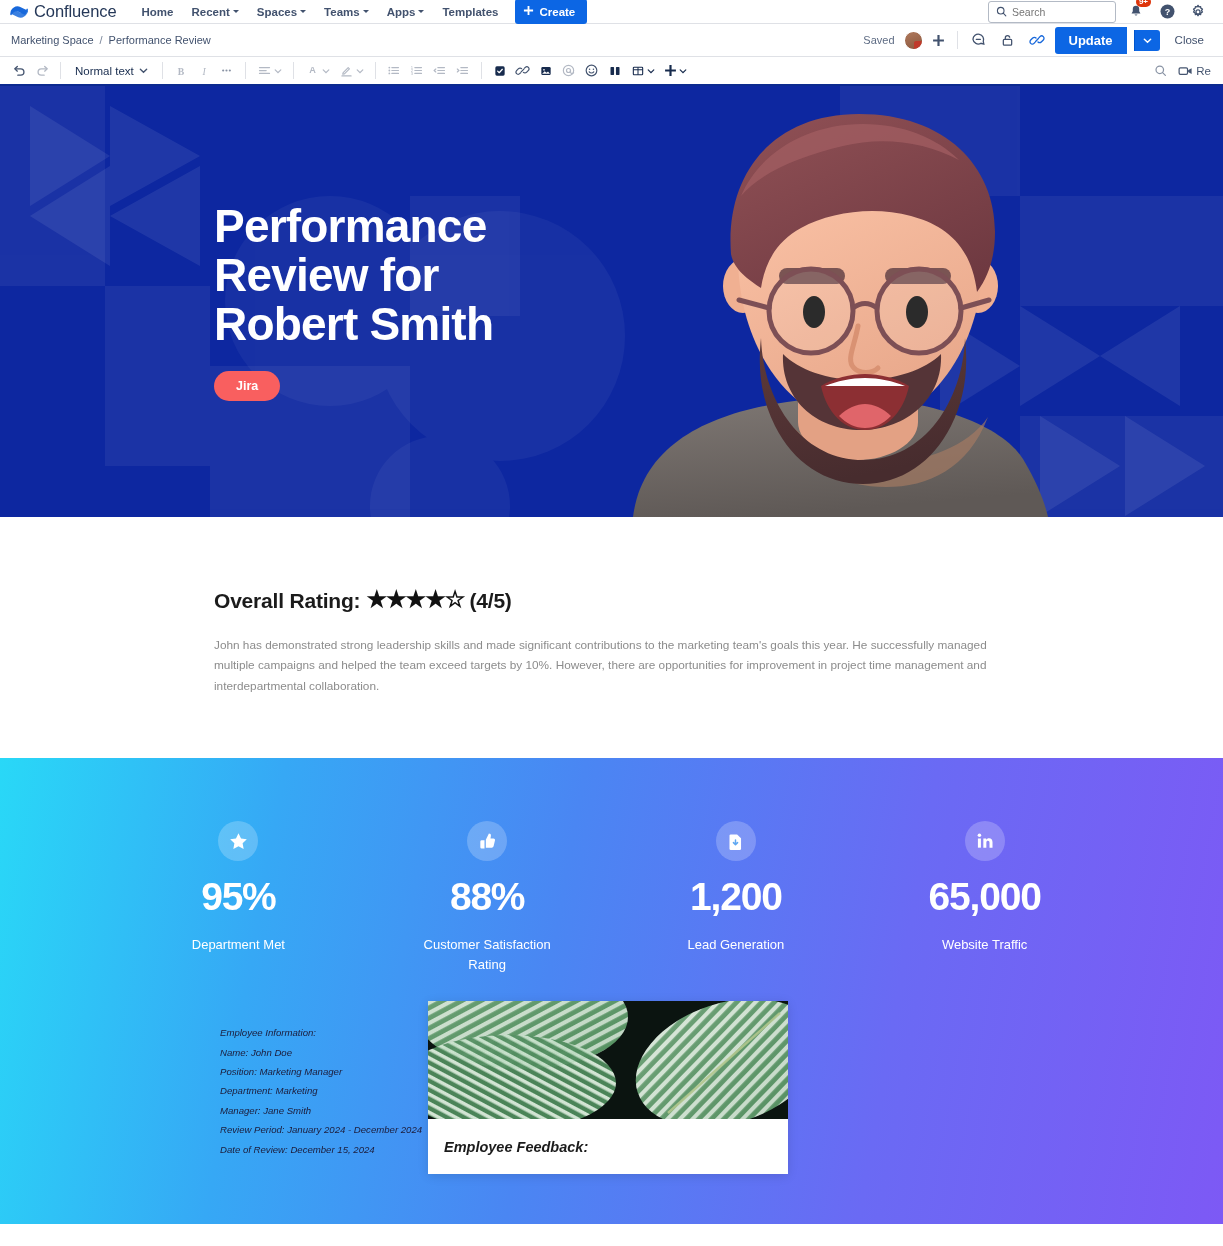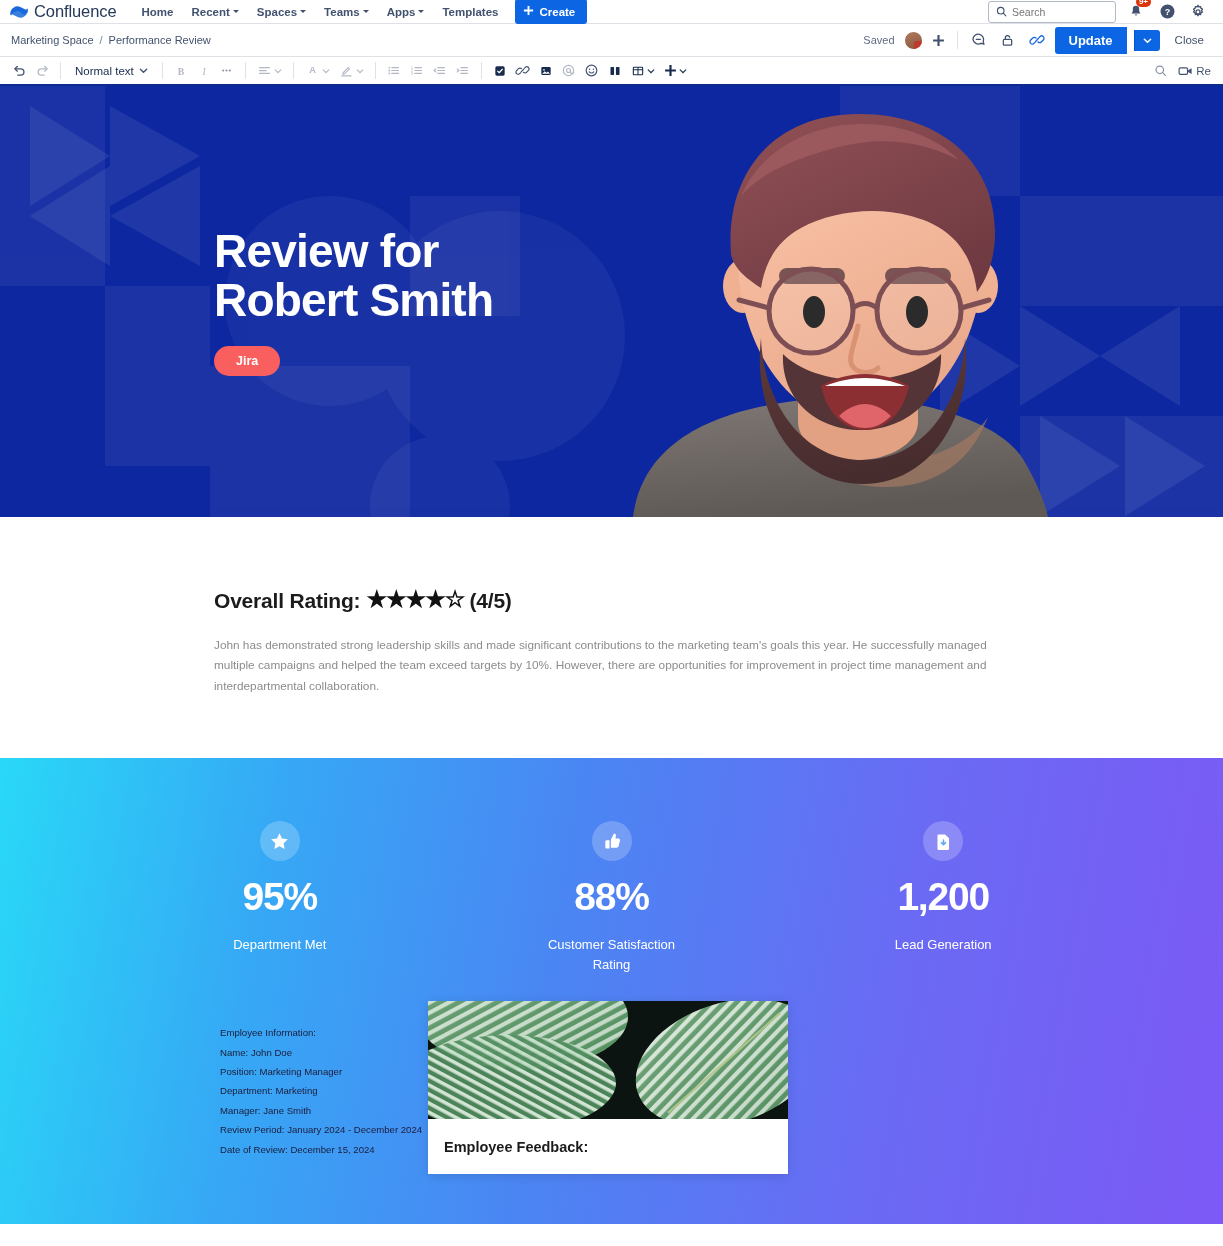--- a/index.html
+++ b/index.html
@@ -148,21 +148,21 @@
   }
   .stat-num {
     font-size: 39px; font-weight: 800; color: #fff; letter-spacing: -1.2px;
     line-height: 1;
   }
   .stat-label {
     margin-top: 19px; font-size: 13px; color: #fff; font-weight: 500;
     line-height: 1.55; max-width: 160px; margin-left: auto; margin-right: auto;
   }
 
-  .info-area { display: flex; padding: 48px 0 0 220px; gap: 0; position: relative; }
+  .info-area { display: flex; padding: 48px 0 0 220px; gap: 0; position: relative; font-style: italic; }
   .emp-info { font-size: 9.6px; color: #1c1c3a; line-height: 2.02; width: 420px; }
   .feedback-card {
     position: absolute; left: 428px; top: 26px; width: 360px;
     background: #fff; box-shadow: 0 2px 10px rgba(0,0,0,0.12);
   }
   .leaf-img { width: 100%; height: 118px; display: block; }
   .feedback-title {
     font-size: 14.5px; font-weight: 700; color: #1b1b1b; padding: 20px 16px 19px 16px;
   }
 </style>
@@ -549,20 +549,21 @@
 
       <path d="M218 300c12-8 30-12 44-12s32 4 44 12c-6 28-24 44-44 44s-38-16-44-44z" fill="#8c2f33"></path>
       <path d="M222 300c12-5 26-8 40-8s28 3 40 8z" fill="#ffffff"></path>
       <path d="M236 330c8-8 18-12 26-12s18 4 26 12c-8 8-16 12-26 12s-18-4-26-12z" fill="#e0656a"></path>
     </svg>
   </div>
 
   <div class="hero-inner">
     <div>
       <div class="hero-title">
+        <div>Performance</div>
         <div>Review for</div>
         <div>Robert Smith</div>
       </div>
       <span class="jira-pill">Jira</span>
     </div>
   </div>
 </div>
 
 <div class="rating-sec">
   <div class="rating-title">
@@ -600,20 +601,31 @@
       <div class="stat-icon">
         <svg width="19" height="19" viewBox="0 0 24 24">
             <path d="M6 3h8l5 5v13a1.6 1.6 0 01-1.6 1.6H6A1.6 1.6 0 014.4 21V4.6A1.6 1.6 0 016 3z" fill="#fff"></path>
             <path d="M12 10v5.6M9.4 13.4L12 16l2.6-2.6" fill="none" stroke="#5fa8f2" stroke-width="1.9" stroke-linecap="round" stroke-linejoin="round"></path>
           </svg>
       </div>
       <div class="stat-num">1,200</div>
       <div class="stat-label">Lead Generation</div>
     </div>
 
+    <div class="stat">
+      <div class="stat-icon">
+        <svg width="20" height="20" viewBox="0 0 24 24">
+            <rect x="3.5" y="9" width="3.6" height="11" fill="#fff"></rect>
+            <circle cx="5.3" cy="5.1" r="2.1" fill="#fff"></circle>
+            <path d="M10 9h3.4v1.6c.6-1.1 1.9-1.9 3.5-1.9 2.6 0 4.1 1.6 4.1 4.6V20h-3.6v-5.9c0-1.5-.6-2.4-1.9-2.4-1.2 0-1.9.8-1.9 2.4V20H10z" fill="#fff"></path>
+          </svg>
+      </div>
+      <div class="stat-num">65,000</div>
+      <div class="stat-label">Website Traffic</div>
+    </div>
   </div>
 
   <div class="info-area">
     <div class="emp-info">
       <div>Employee Information:</div>
       <div>Name: John Doe</div>
       <div>Position: Marketing Manager</div>
       <div>Department: Marketing</div>
       <div>Manager: Jane Smith</div>
       <div>Review Period: January 2024 - December 2024</div>

